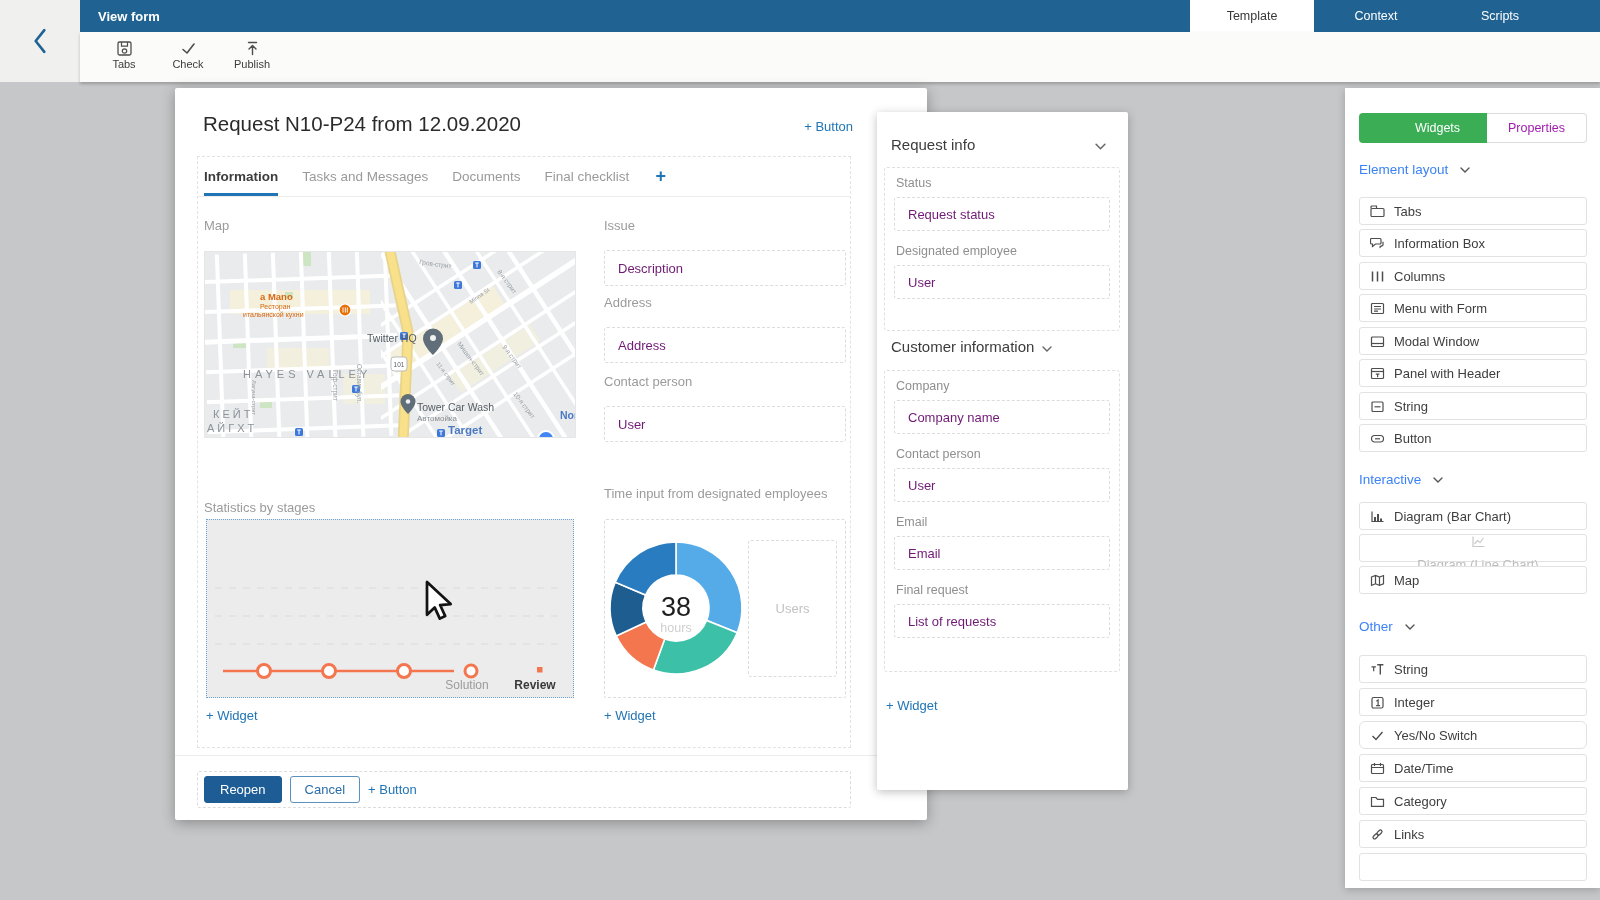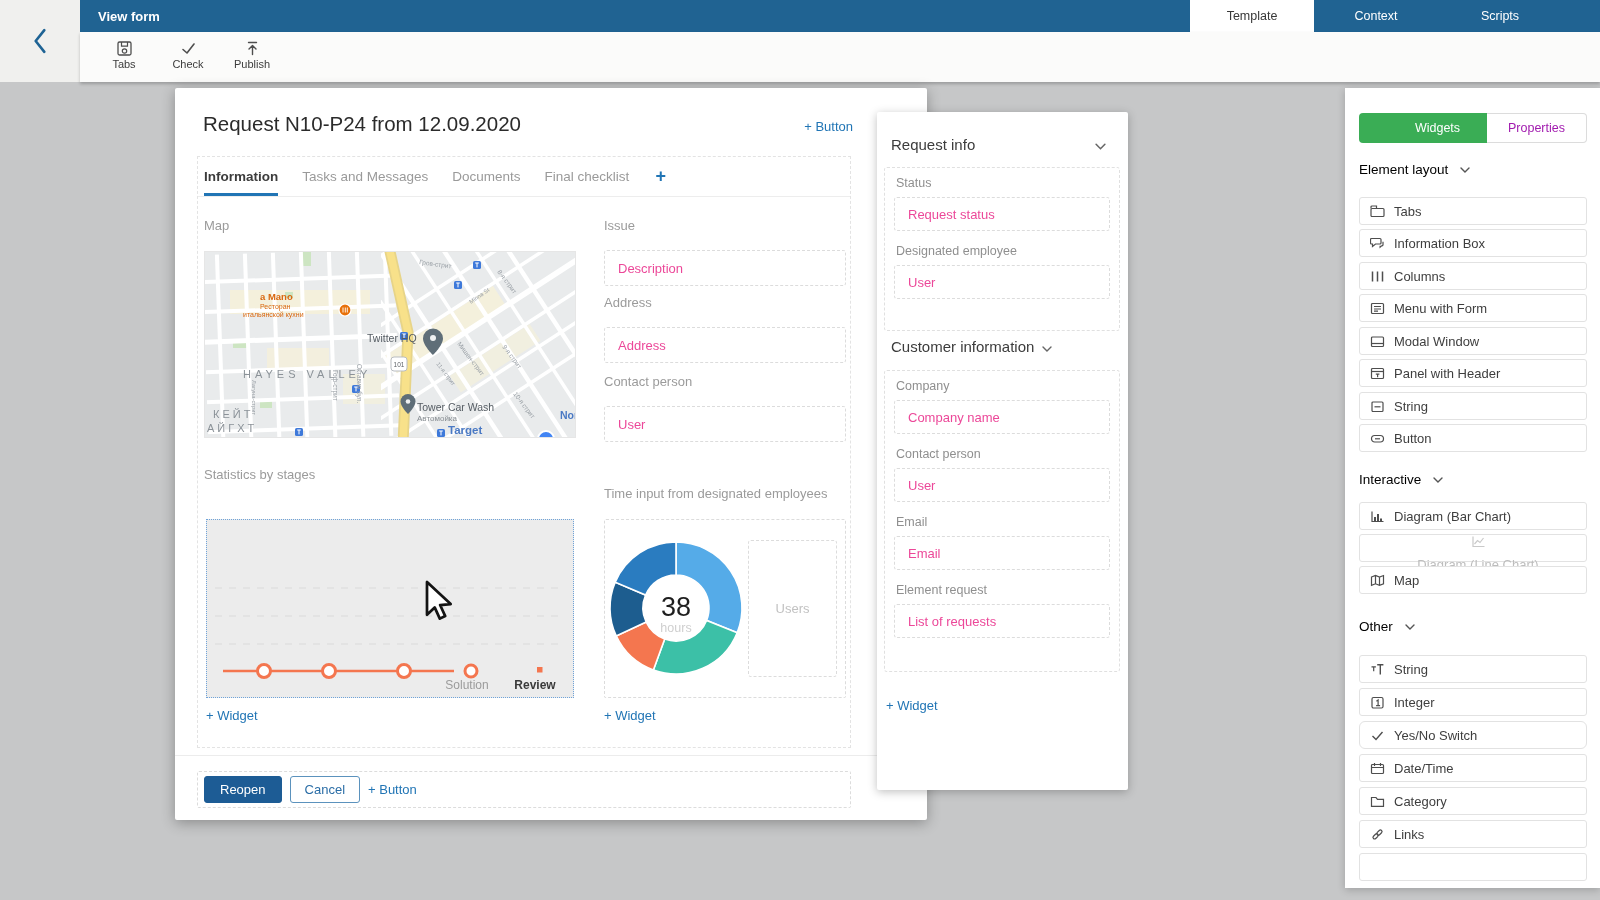--- a/index.html
+++ b/index.html
@@ -26,21 +26,21 @@
   .toolbar { position:absolute; left:80px; top:32px; right:0; height:50px; background:#fbfbfa;
     box-shadow:0 2px 3px rgba(0,0,0,.22); display:flex; align-items:flex-start; padding:6px 0 0 14px; gap:4px; }
   .tool-btn { width:60px; display:flex; flex-direction:column; align-items:center; gap:1px;
     font-size:11px; color:#3c3c3c; cursor:pointer; padding-top:2px; }
   .tool-btn svg { stroke:#4e4e4e; }
 
   
   .lbl { font-size:13px; color:#9b9b9b; }
   .blue-link { font-size:13px; color:#2175b5; cursor:pointer; }
   .ph-box { border:1px dashed #dcdcdc; border-radius:3px; background:#fff;
-    display:flex; align-items:center; padding-left:13px; font-size:13px; color:#ec4899; cursor:pointer; }
+    display:flex; align-items:center; padding-left:13px; font-size:13px; color:#701a75; cursor:pointer; }
 
   
   .form-modal { position:absolute; left:175px; top:88px; width:752px; height:732px; background:#fff;
     border-radius:2px; box-shadow:0 3px 14px rgba(0,0,0,.3); }
   .fm-title { position:absolute; left:28px; top:24px; font-size:20.5px; color:#2b2b2b; }
   .fm-add-button { position:absolute; right:74px; top:31px; }
   .fm-close { position:absolute; right:26px; top:29px; cursor:pointer; }
   .fm-body { position:absolute; left:22px; top:68px; width:654px; height:592px; border:1px dashed #e3e3e3; }
   .fm-tabs { position:absolute; left:0; top:0; width:100%; height:40px; border-bottom:1px solid #ededed;
     display:flex; align-items:center; padding-left:6px; }
@@ -52,21 +52,21 @@
 
   .map-label   { position:absolute; left:6px;  top:61px; }
   .map-box     { position:absolute; left:6px;  top:94px; width:372px; height:187px; border:1px solid #e6e6e6; overflow:hidden; cursor:pointer; }
   .f-issue-lbl { position:absolute; left:406px; top:61px; }
   .f-issue     { position:absolute; left:406px; top:93px;  width:242px; height:36px; }
   .f-addr-lbl  { position:absolute; left:406px; top:138px; }
   .f-addr      { position:absolute; left:406px; top:170px; width:242px; height:36px; }
   .f-cont-lbl  { position:absolute; left:406px; top:217px; }
   .f-cont      { position:absolute; left:406px; top:249px; width:242px; height:36px; }
 
-  .stats-lbl { position:absolute; left:6px; top:310px; }
+  .stats-lbl { position:absolute; left:6px; top:343px; }
   .stats-box { position:absolute; left:8px; top:362px; width:368px; height:179px; background:#ececec;
     border:1px dotted #6fa3d9; cursor:pointer; }
   .time-lbl  { position:absolute; left:406px; top:329px; white-space:nowrap; }
   .time-box  { position:absolute; left:406px; top:362px; width:242px; height:179px; border:1px dashed #dcdcdc; border-radius:2px; }
   .users-box { position:absolute; left:143px; top:20px; width:89px; height:137px; border:1px dashed #dcdcdc; border-radius:3px;
     display:flex; align-items:center; justify-content:center; font-size:13px; color:#c2c2c2; cursor:pointer; }
   .widget-link-left  { position:absolute; left:8px;   top:551px; }
   .widget-link-right { position:absolute; left:406px; top:551px; }
 
   .fm-divider { position:absolute; left:0; right:0; top:667px; height:1px; background:#ececec; }
@@ -88,21 +88,21 @@
   .pfield .ph-box { height:34px; }
   .ip-add-widget { position:absolute; left:9px; top:586px; }
 
   
   .widgets-panel { position:absolute; left:1345px; top:88px; width:255px; height:800px; background:#fff;
     box-shadow:0 2px 8px rgba(0,0,0,.2); }
   .seg { position:absolute; left:14px; top:25px; width:228px; height:30px; display:flex; font-size:12.5px; }
   .seg-btn { flex:1; display:flex; align-items:center; justify-content:center; cursor:pointer; }
   .seg-btn.on { background:#3aad55; color:#fff; border-radius:4px 0 0 4px;padding-left:29px; }
   .seg-btn.off { background:#fff; color:#a21caf; border:1px solid #dcdcdc; border-left:none; border-radius:0 4px 4px 0; }
-  .wsec-label { position:absolute; left:14px; font-size:13.5px; color:#000000; display:flex; align-items:center; gap:12px; cursor:pointer; }
+  .wsec-label { position:absolute; left:14px; font-size:13.5px; color:#3b82f6; display:flex; align-items:center; gap:12px; cursor:pointer; }
   .witem { position:absolute; left:14px; width:228px; height:28px; background:#fff; border:1px solid #e2e2e2;
     border-radius:3px; display:flex; align-items:center; padding-left:10px; gap:9px; font-size:13px; color:#3e3e3e; cursor:pointer; }
   .witem svg { stroke:#4e4e4e; fill:none; stroke-width:1.2; flex:0 0 auto; }
   .witem.disabled { color:#bdbdbd; cursor:default; }
   .witem.disabled svg { stroke:#c9c9c9; }
   .witem.empty { cursor:default; }
 
   
   .mt { font-family:"Liberation Sans",sans-serif; }
 </style>
@@ -390,21 +390,21 @@
     </div>
     <div class="pfield">
       <span class="lbl">Contact person</span>
       <div class="ph-box">User</div>
     </div>
     <div class="pfield">
       <span class="lbl">Email</span>
       <div class="ph-box">Email</div>
     </div>
     <div class="pfield">
-      <span class="lbl">Element request</span>
+      <span class="lbl">Final request</span>
       <div class="ph-box">List of requests</div>
     </div>
   </div>
 
   <div class="blue-link ip-add-widget">+ Widget</div>
 </div>
 
 <div class="widgets-panel">
   <div class="seg">
     <div class="seg-btn on">Widgets</div>

